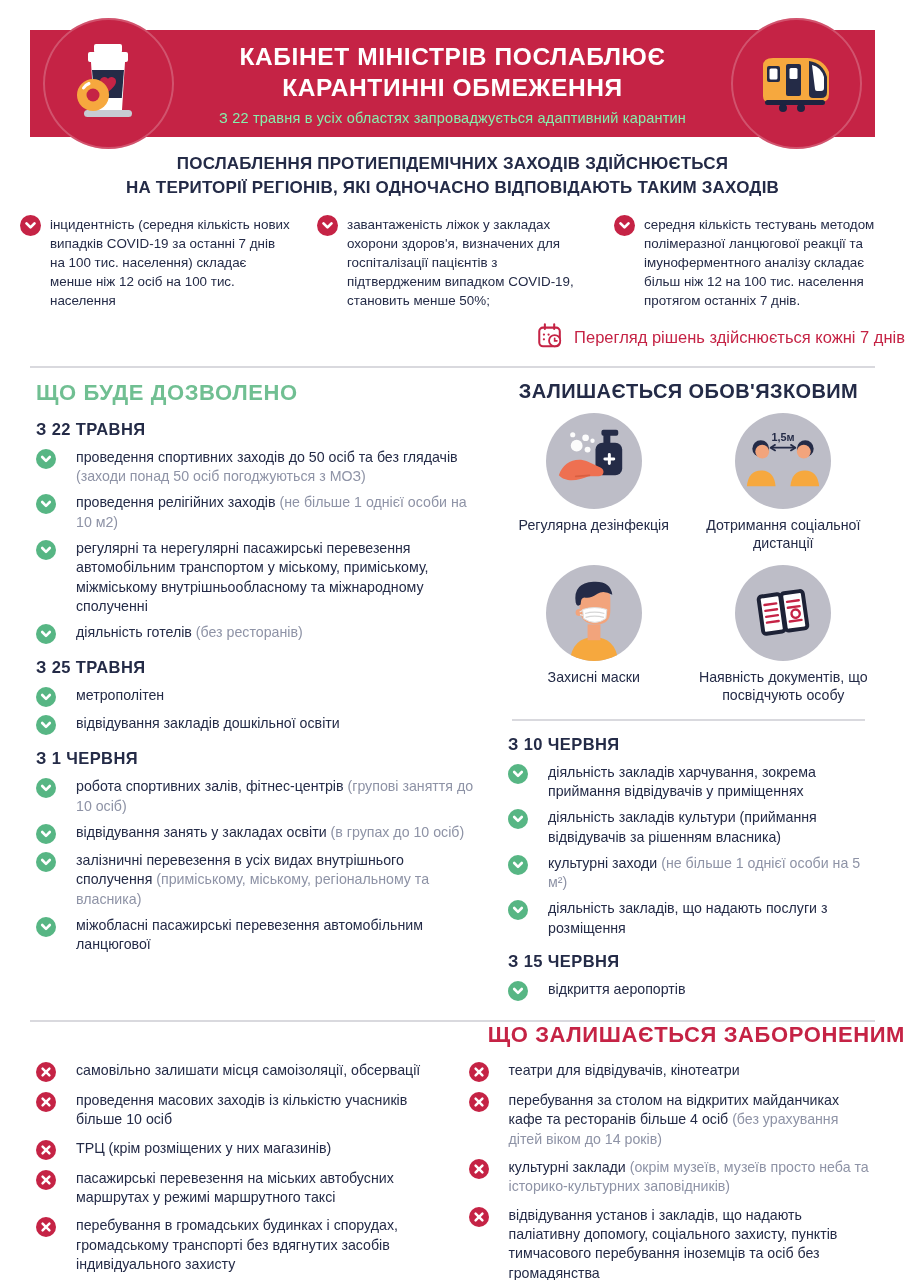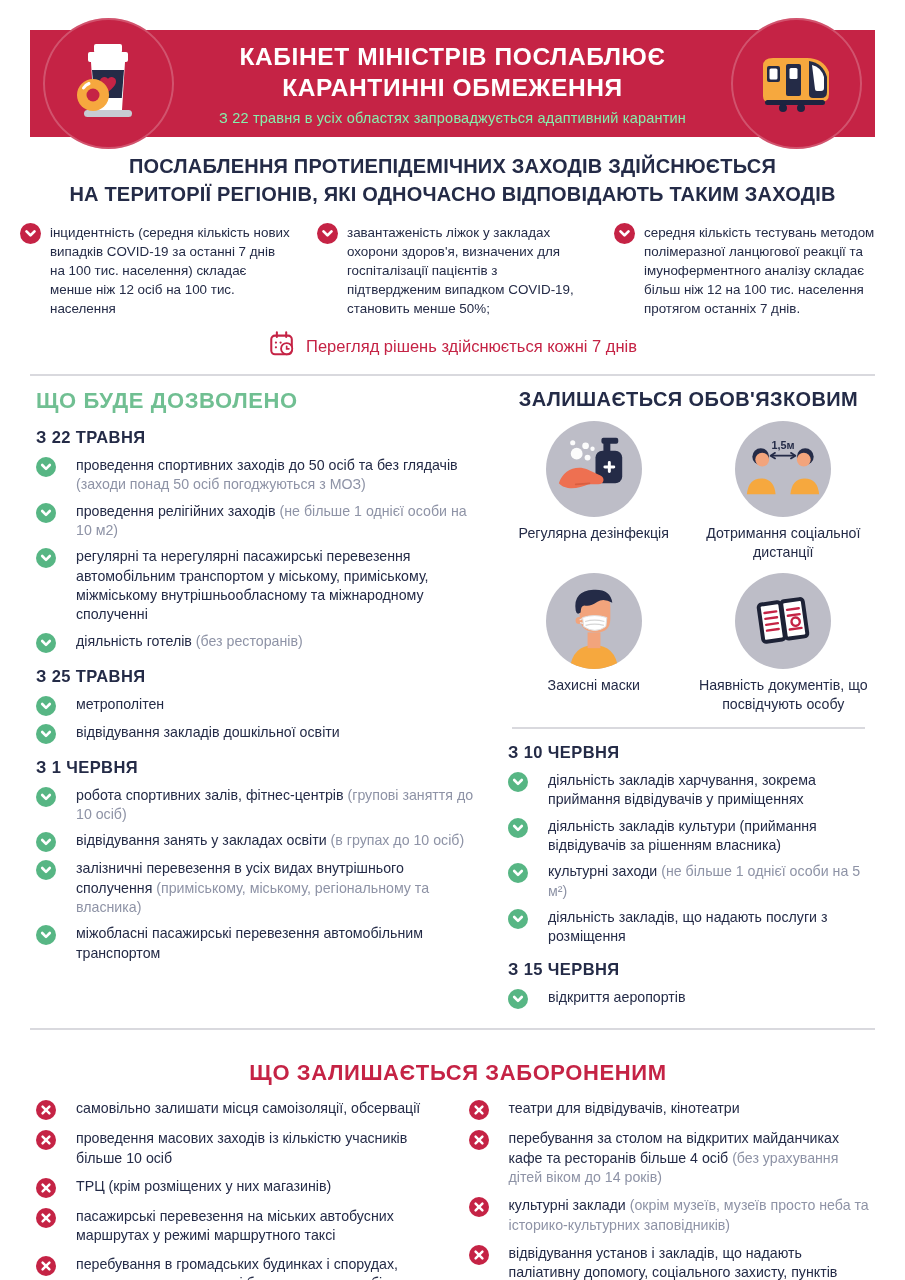--- a/index.html
+++ b/index.html
@@ -11,30 +11,30 @@
   .banner { position:relative; margin:30px 30px 0; height:107px; background:var(--crimson,#c52345); display:flex; flex-direction:column; justify-content:center; }
   .banner-circle { position:absolute; top:-12px; width:131px; height:131px; border-radius:50%;
     background:var(--crimson,#c52345); box-shadow:inset 0 0 0 2px rgba(255,255,255,.22);
     display:flex; align-items:center; justify-content:center; }
   .banner-circle.left { left:13px; }
   .banner-circle.right { right:13px; }
   .banner-title { text-align:center; color:#fff; font-weight:700; font-size:24.5px; line-height:1.28; letter-spacing:.6px; }
   .banner-subtitle { text-align:center; color:#86efac; font-size:14.5px; margin-top:7px; letter-spacing:.2px; }
 
   
-  .intro { margin-top:15px; text-align:center; font-weight:700; font-size:20px; line-height:1.4; color:var(--navy,#242b47); letter-spacing:.2px; }
+  .intro { margin-top:15px; text-align:center; font-weight:700; font-size:17px; line-height:1.4; color:var(--navy,#242b47); letter-spacing:.2px; }
 
   
   .criteria { display:grid; grid-template-columns:1fr 1fr 1fr; gap:26px; padding:0 20px; margin-top:15px; }
   .crit { display:flex; gap:9px; font-size:13.4px; line-height:1.42; color:var(--navy,#242b47); }
   .bullet { flex:0 0 auto; }
   .bullet svg { display:block; }
 
   
-  .review { display:flex; align-items:center; justify-content:center; gap:10px; margin-top:12px;
+  .review { display:flex; align-items:center; justify-content:flex-end; gap:10px; margin-top:12px;
     color:var(--crimson,#c52345); font-size:16.5px; font-weight:500; }
 
   .divider { border:none; border-top:2px solid var(--divider,#d9d9de); margin:12px 30px 0; }
 
   
   .main { display:grid; grid-template-columns:448px 1fr; gap:24px; padding:0 36px; margin-top:12px; }
   .sec-title-green { color:var(--green-heading,#70bf92); font-size:22px; font-weight:700; letter-spacing:.6px; }
   .sec-title-navy { color:var(--navy,#242b47); font-size:20px; font-weight:700; letter-spacing:.4px; text-align:center; }
   .date-heading { color:var(--navy,#242b47); font-size:16.5px; font-weight:800; letter-spacing:.4px; margin:14px 0 9px; }
   .item { display:flex; gap:20px; margin-bottom:7px; font-size:14.2px; line-height:1.36; color:var(--navy,#242b47); }
@@ -43,21 +43,21 @@
 
   
   .icon-grid { display:grid; grid-template-columns:1fr 1fr; column-gap:18px; row-gap:12px; margin-top:10px; justify-items:center; }
   .icon-cell { display:flex; flex-direction:column; align-items:center; gap:7px; }
   .icon-circle { width:96px; height:96px; }
   .icon-circle svg { display:block; }
   .icon-caption { text-align:center; font-size:14.2px; line-height:1.3; color:var(--navy,#242b47); max-width:195px; }
   .sub-divider { border:none; border-top:2px solid var(--divider,#d9d9de); margin:14px 4px 2px; }
 
   
-  .prohibited-title { margin-top:30px; text-align:center; color:var(--crimson,#c52345); font-size:22px; font-weight:700; letter-spacing:.6px;padding-left:11px; }
+  .prohibited-title { margin-top:0; text-align:right; color:var(--crimson,#c52345); font-size:22px; font-weight:700; letter-spacing:.6px;padding-left:11px; }
   .prohibited-grid { display:grid; grid-template-columns:1fr 1fr; gap:32px; padding:0 36px; margin-top:13px; }
   .prohibited-grid .item { margin-bottom:9px; }
 </style>
 </head>
 <body>
 
 <div class="page">
 
   <header class="banner">
     <div class="banner-circle left">
@@ -265,21 +265,21 @@
                   <span><span>залізничні перевезення в усіх видах внутрішнього сполучення </span><span class="note">(приміському, міському, регіональному та власника)</span></span>
                 </div>
 
                 <div class="item">
                   <span class="bullet">
                     <svg width="20" height="20" viewBox="0 0 20 20">
                       <circle cx="10" cy="10" r="10" fill="var(--green,#57b684)"></circle>
                       <path d="M6.2 8 L10 11.8 L13.8 8" stroke="#ffffff" stroke-width="2.6" fill="none" stroke-linecap="round" stroke-linejoin="round"></path>
                     </svg>
                   </span>
-                  <span><span>міжобласні пасажирські перевезення автомобільним транспортом</span><span class="note"></span></span>
+                  <span><span>міжобласні пасажирські перевезення автомобільним ланцюгової</span><span class="note"></span></span>
                 </div>
               </div>
           </div>
         </div>
     </section>
 
     <section>
       <h2 class="sec-title-navy">ЗАЛИШАЄТЬСЯ ОБОВ'ЯЗКОВИМ</h2>
 
       <div class="icon-grid">

